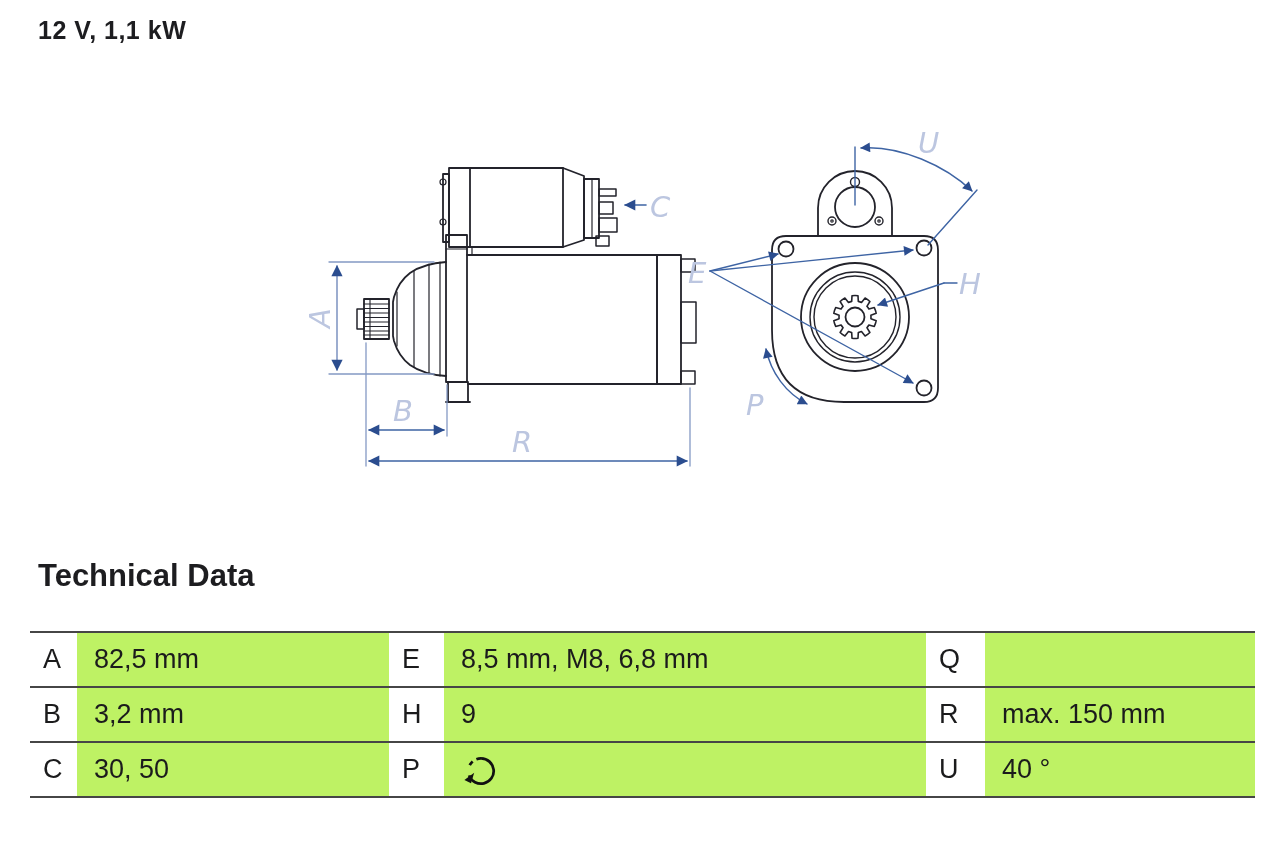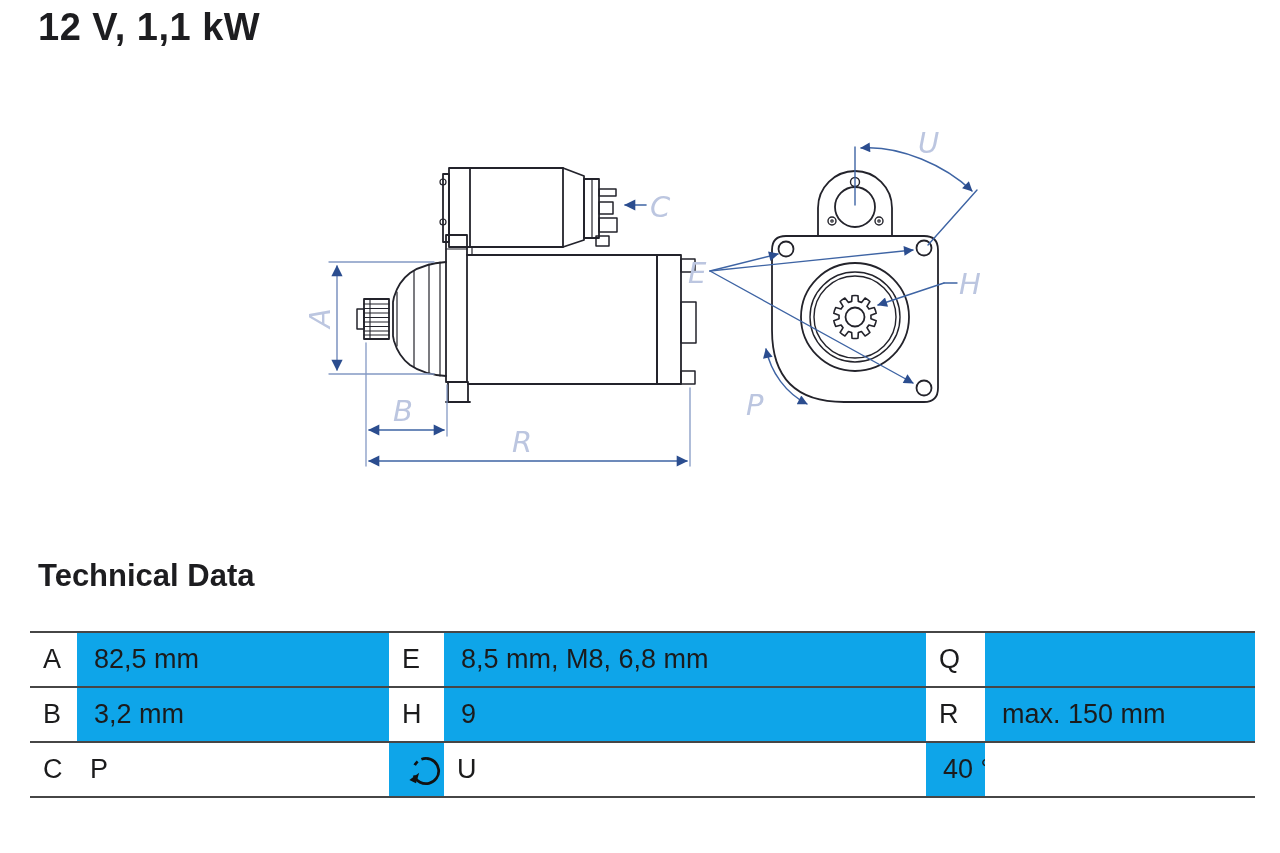--- a/index.html
+++ b/index.html
@@ -1,35 +1,35 @@
 <!DOCTYPE html>
 <html><head>
 <meta charset="utf-8">
 <style>
   * { margin: 0; padding: 0; box-sizing: border-box; }
   html, body { width: 1280px; height: 853px; background: #ffffff; overflow: hidden;
     font-family: "Liberation Sans", sans-serif; }
   .page { position: relative; width: 1280px; height: 853px; background: #fff; }
 
-  .main-title { position: absolute; left: 38px; top: 6px; font-size: 38px;
+  .main-title { position: absolute; left: 38px; top: 16px; font-size: 25px;
     font-weight: 700; color: #1d1d20; letter-spacing: 0.5px; }
 
   .drawing-svg { position: absolute; left: 0; top: 0; }
 
   .tech-title { position: absolute; left: 38px; top: 558px; font-size: 31px;
     font-weight: 700; color: #1d1d20; }
 
   .data-table { position: absolute; left: 30px; top: 631px; width: 1225px;
     border-top: 2px solid #464646; }
   .t-row { display: grid; grid-template-columns: 47px 312px 55px 482px 59px 270px;
     height: 55px; border-bottom: 2px solid #464646; }
   .cell { font-size: 27px; color: #1b1b1c; display: flex; align-items: center;
     overflow: hidden; white-space: nowrap; }
   .lbl { background: #ffffff; padding-left: 13px; }
-  .val { background: #0ea5e9; padding-left: 17px; }
+  .val { background: #bef264; padding-left: 17px; }
   .rot-icon { display: block; }
 
   .dim-label { font-family: "DejaVu Sans", sans-serif; font-style: italic;
     font-size: 29px; fill: #bcc6e0; }
 </style>
 </head>
 <body>
 
 <div class="page">
 
@@ -206,20 +206,21 @@
       <div class="cell lbl">B</div>
       <div class="cell val">3,2 mm</div>
       <div class="cell lbl">H</div>
       <div class="cell val">9</div>
       <div class="cell lbl">R</div>
       <div class="cell val">max. 150 mm</div>
     </div>
 
     <div class="t-row">
       <div class="cell lbl">C</div>
+      <div class="cell val">30, 50</div>
       <div class="cell lbl">P</div>
       <div class="cell val">
         <svg class="rot-icon" width="38" height="38" viewBox="0 0 36 36">
           <path d="M 19,7 A 12,12 0 1 1 7.7,23.1" fill="none" stroke="#111111" stroke-width="2.6"></path>
           <path d="M 19,7 A 12,12 0 0 0 8.2,13.6" fill="none" stroke="#111111" stroke-width="2.6" stroke-dasharray="4.5 4"></path>
           <path d="M 3.2,27.5 L 12.5,20.5 L 9.5,30.5 Z" fill="#111111"></path>
         </svg>
       </div>
       <div class="cell lbl">U</div>
       <div class="cell val">40 °</div>

